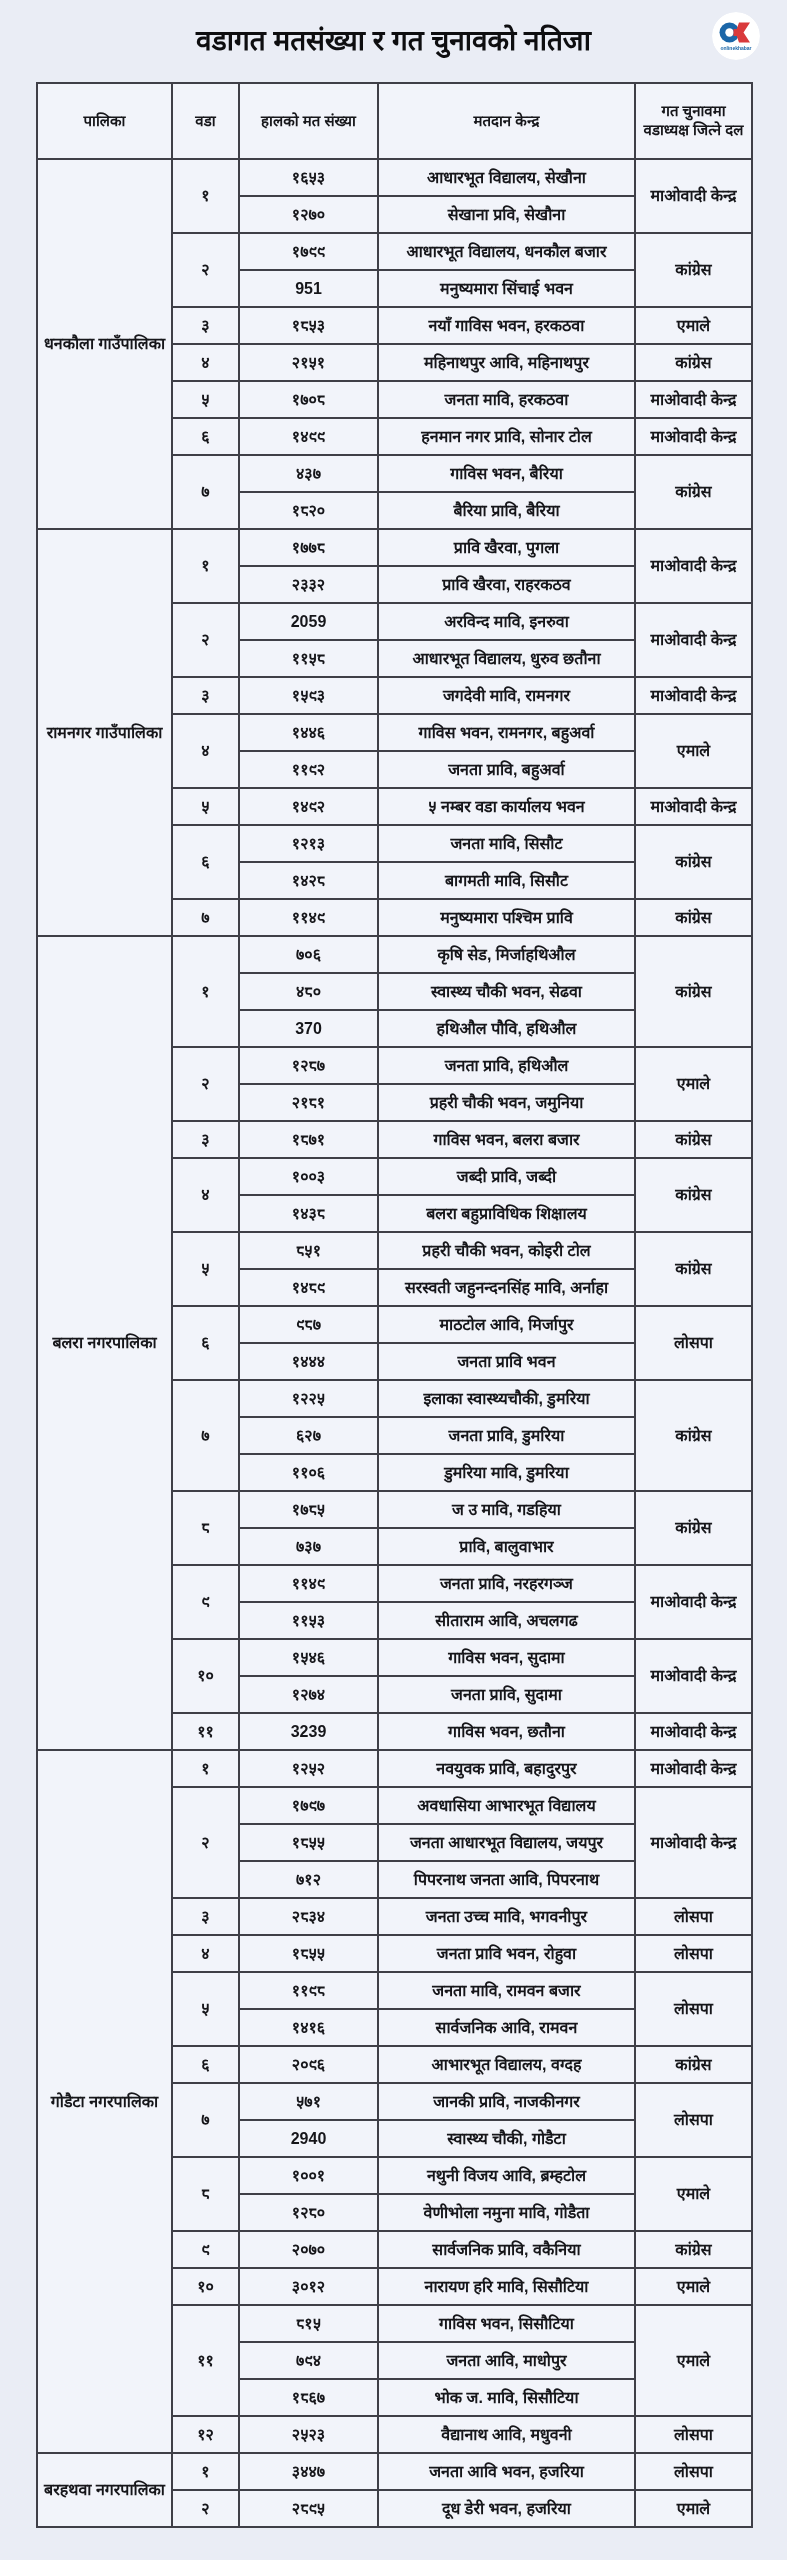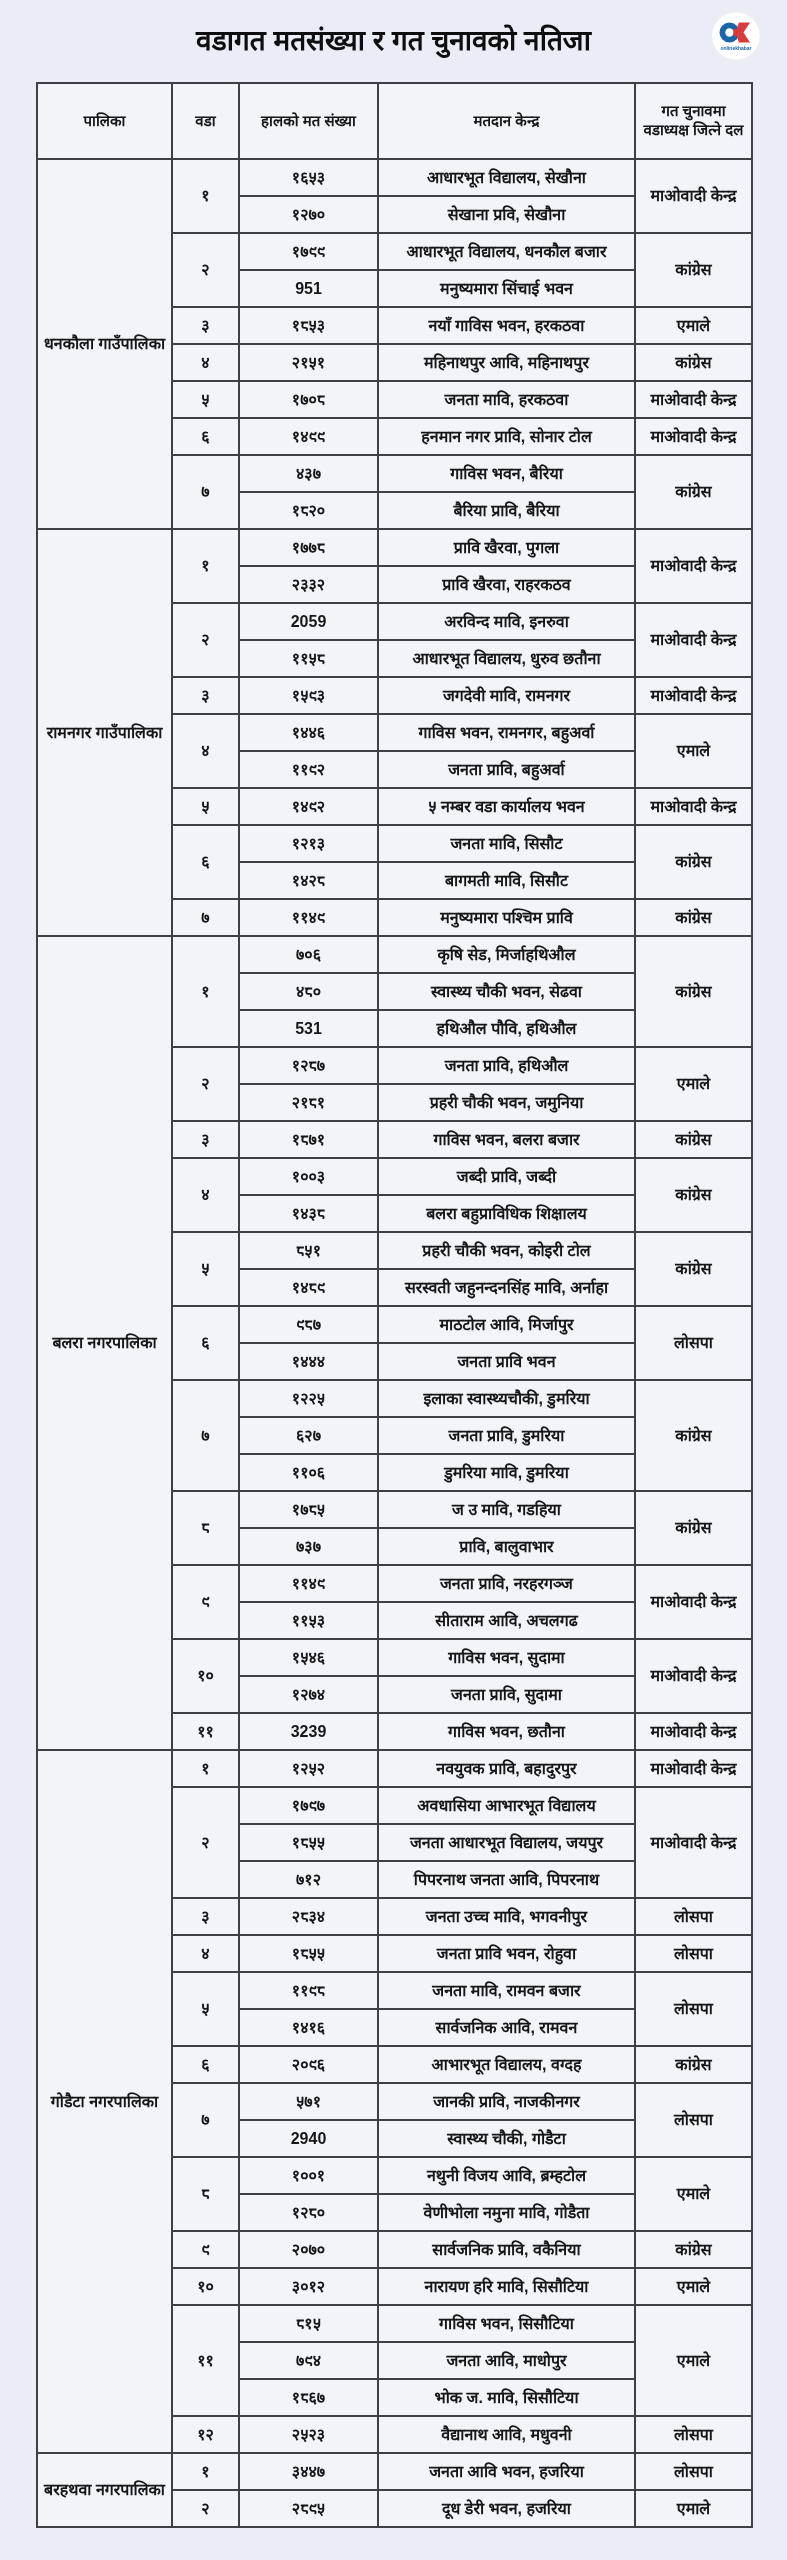--- a/index.html
+++ b/index.html
@@ -210,21 +210,21 @@
           <td class="ward" rowspan="3">१</td>
           <td class="votes">७०६</td>
           <td class="center">कृषि सेड, मिर्जाहथिऔल</td>
           <td class="party" rowspan="3">कांग्रेस</td>
         </tr>
         <tr>
           <td class="votes">४८०</td>
           <td class="center">स्वास्थ्य चौकी भवन, सेढवा</td>
         </tr>
         <tr>
-          <td class="votes">531</td>
+          <td class="votes">370</td>
           <td class="center">हथिऔल पौवि, हथिऔल</td>
         </tr>
         <tr>
           <td class="ward" rowspan="2">२</td>
           <td class="votes">१२८७</td>
           <td class="center">जनता प्रावि, हथिऔल</td>
           <td class="party" rowspan="2">एमाले</td>
         </tr>
         <tr>
           <td class="votes">२१८१</td>

